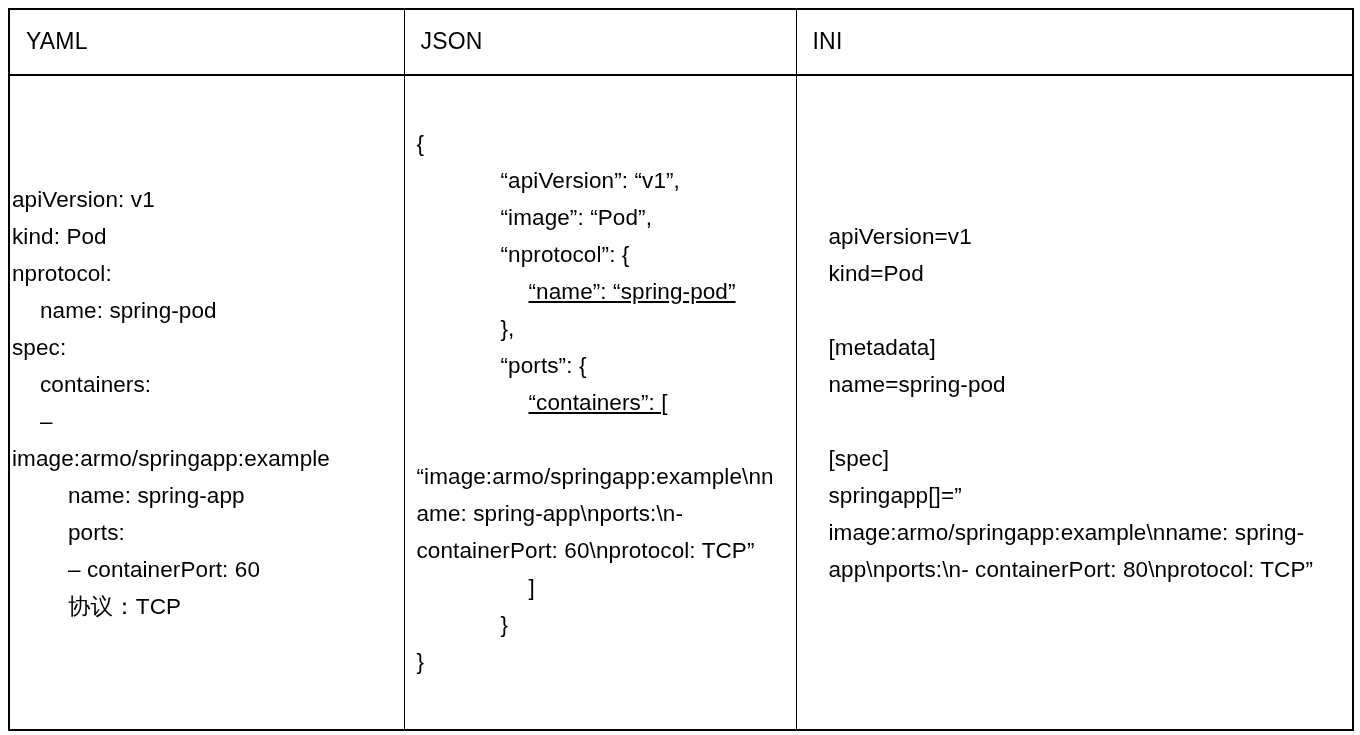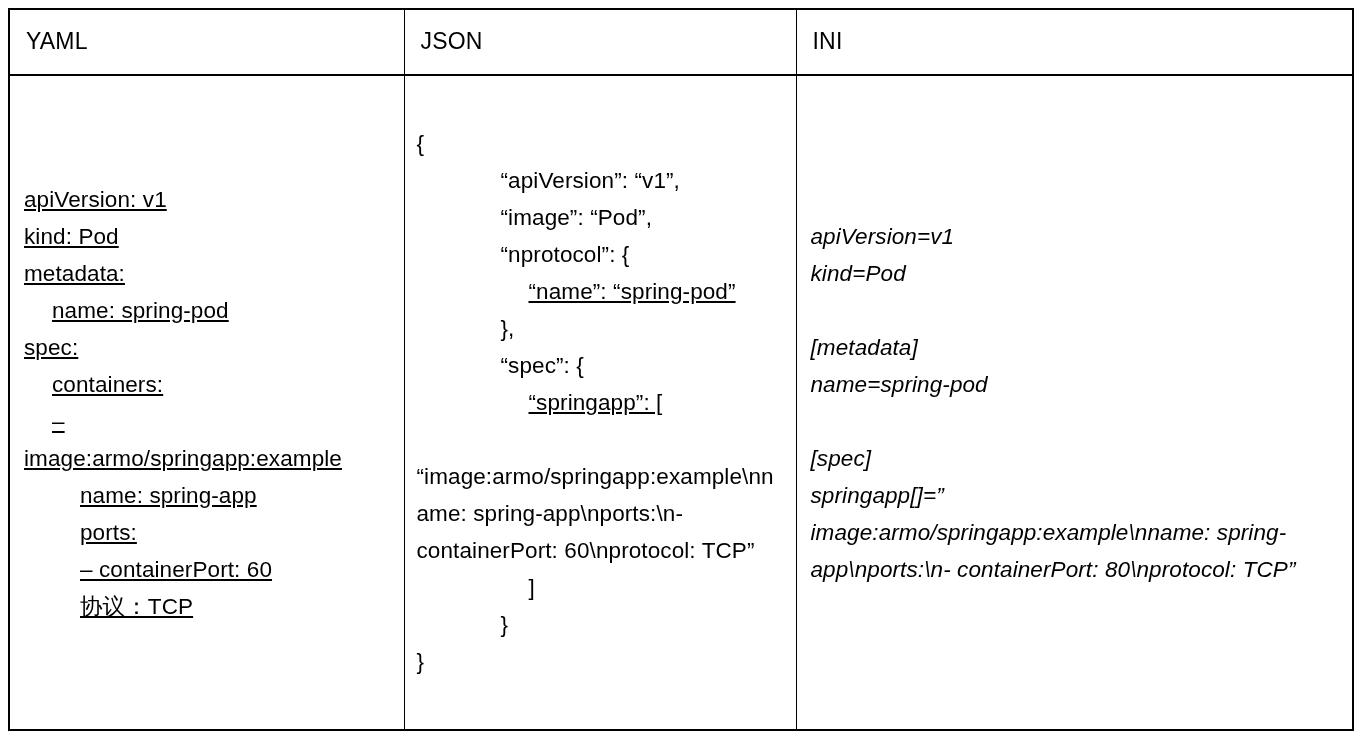--- a/index.html
+++ b/index.html
@@ -87,23 +87,23 @@
   .code-line.blank {
     min-height: 37px;
   }
 
   
   .ind1 { padding-left: 28px; }
   .ind2 { padding-left: 56px; }
   .ind3 { padding-left: 84px; }
   .ind4 { padding-left: 112px; text-decoration: underline; }
 
-  .cell-yaml .code-block { padding-left: 14px; text-decoration: underline; }
+  .cell-yaml .code-block { padding-left: 2px; }
   .cell-json .code-block { padding-left: 12px; }
-  .cell-ini  .code-block { padding-left: 14px; font-style: italic; }
+  .cell-ini  .code-block { padding-left: 32px; }
 
   .cell-json .code-line,
   .cell-ini .code-line,
   .cell-yaml .code-line {
     text-indent: 0;
   }
 </style>
 </head>
 <body>
 
@@ -129,42 +129,42 @@
         </th>
       </tr>
     </thead>
 
     <tbody>
       <tr class="body-row">
         <td class="cell-yaml">
           <code class="code-block">
               <span class="code-line">apiVersion: v1</span>
               <span class="code-line">kind: Pod</span>
-              <span class="code-line">metadata:</span>
+              <span class="code-line">nprotocol:</span>
               <span class="code-line ind1">name: spring-pod</span>
               <span class="code-line">spec:</span>
               <span class="code-line ind1">containers:</span>
               <span class="code-line ind1">–</span>
               <span class="code-line">image:armo/springapp:example</span>
               <span class="code-line ind2">name: spring-app</span>
               <span class="code-line ind2">ports:</span>
               <span class="code-line ind2">– containerPort: 60</span>
               <span class="code-line ind2">协议：TCP</span>
             </code>
         </td>
         <td class="cell-json">
           <code class="code-block">
               <span class="code-line">{</span>
               <span class="code-line ind3">“apiVersion”: “v1”,</span>
               <span class="code-line ind3">“image”: “Pod”,</span>
               <span class="code-line ind3">“nprotocol”: {</span>
               <span class="code-line ind4">“name”: “spring-pod”</span>
               <span class="code-line ind3">},</span>
-              <span class="code-line ind3">“spec”: {</span>
-              <span class="code-line ind4">“springapp”: [</span>
+              <span class="code-line ind3">“ports”: {</span>
+              <span class="code-line ind4">“containers”: [</span>
               <span class="code-line blank">&nbsp;</span>
               <span class="code-line">“image:armo/springapp:example\nname: spring-app\nports:\n- containerPort: 60\nprotocol: TCP”</span>
               <span class="code-line ind4">]</span>
               <span class="code-line ind3">}</span>
               <span class="code-line">}</span>
             </code>
         </td>
         <td class="cell-ini">
           <code class="code-block">
               <span class="code-line">apiVersion=v1</span>

